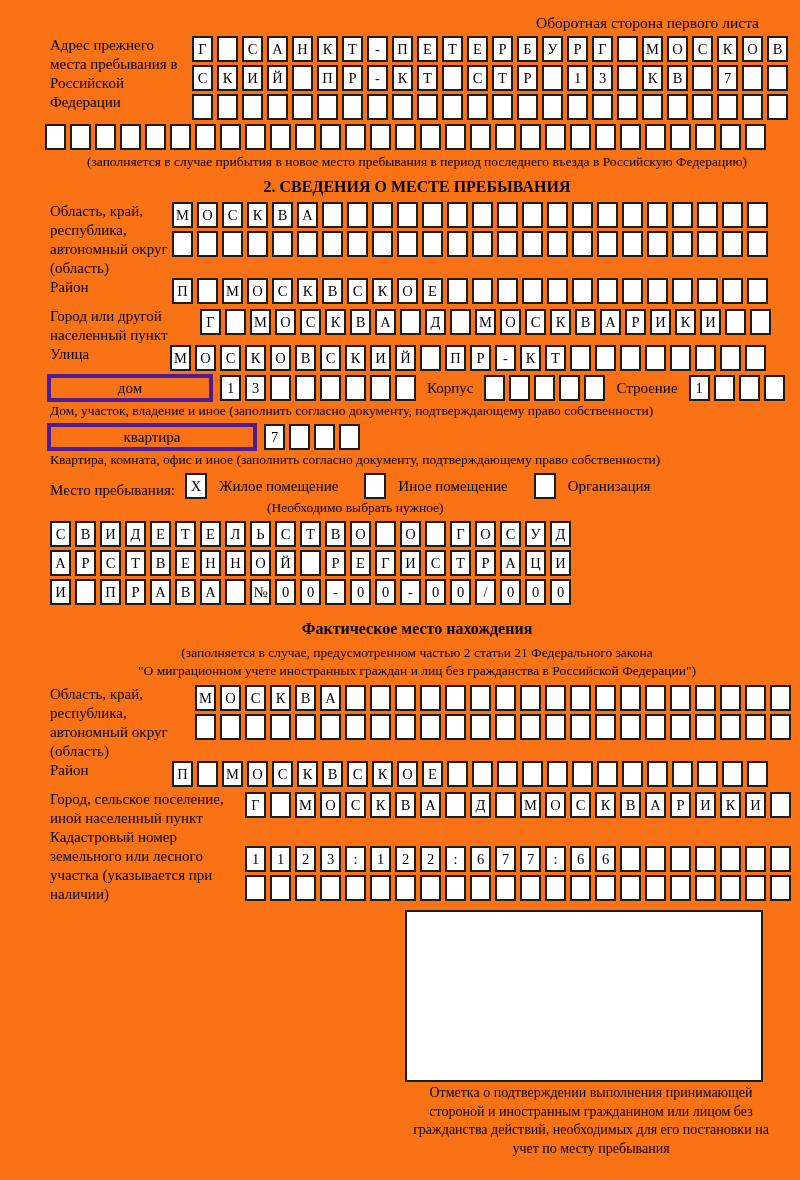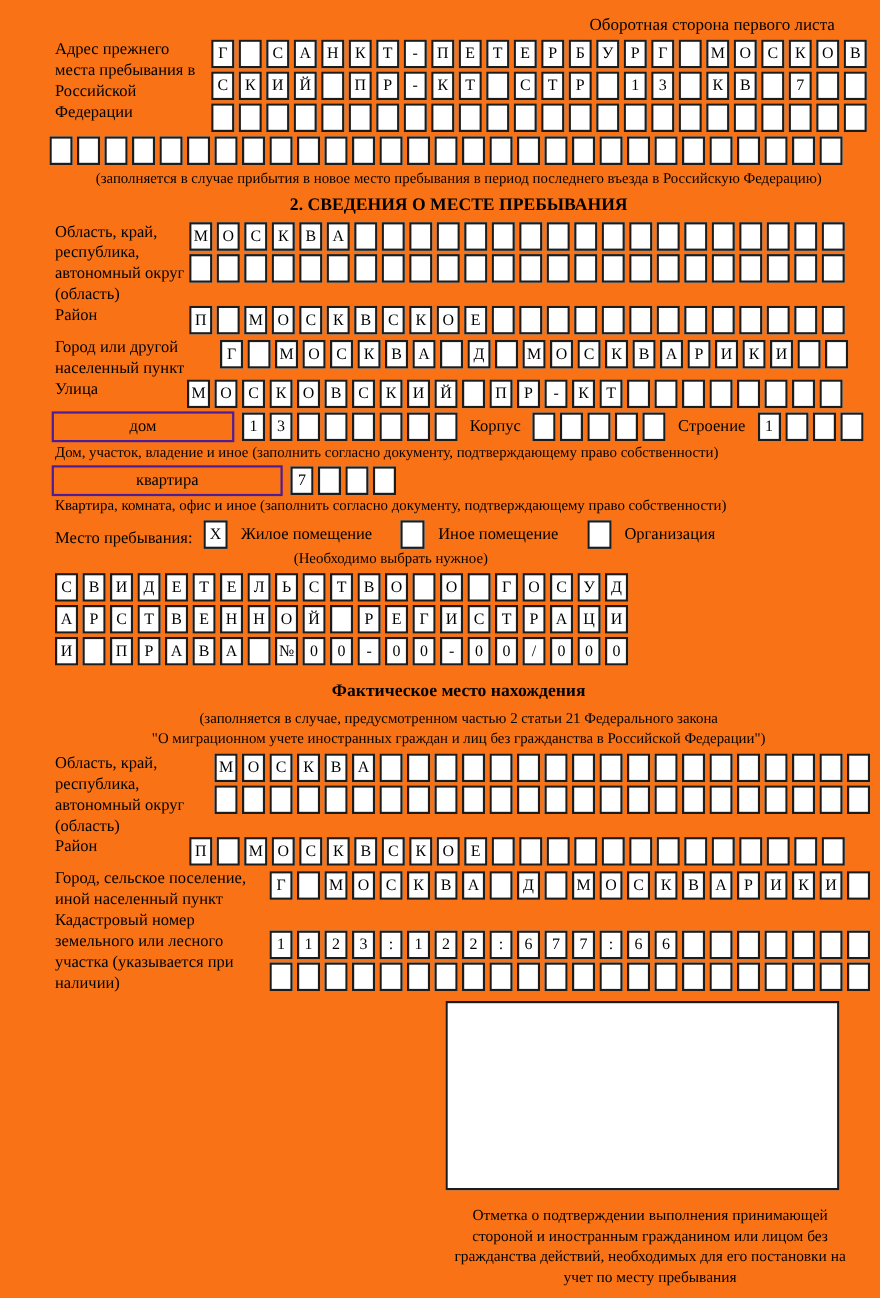--- a/index.html
+++ b/index.html
@@ -19,35 +19,35 @@
     display:inline-flex;align-items:center;justify-content:center;
     font-size:14.5px;flex:0 0 auto;
   }
   .full{margin-left:28px;margin-top:1px;}
   .note{font-size:13.5px;line-height:18px;}
   .center{text-align:center;}
   .sec-title{font-weight:bold;text-align:center;font-size:16px;margin:7px 0 6px 0;}
   .mt4{margin-top:4px;}
   .house-row{margin-left:30px;align-items:center;gap:7px;}
   .widebox{
-    box-sizing:border-box;height:28px;border:2px solid #4c1d95;
+    box-sizing:border-box;height:28px;border:4px solid #4c1d95;
     display:flex;align-items:center;justify-content:center;font-size:15px;flex:0 0 auto;
   }
   .wb166{width:166px;} .wb210{width:210px;}
   .inline-label{padding:0 4px;white-space:nowrap;}
   .caption{margin-left:33px;font-size:13.5px;line-height:18px;margin-bottom:3px;}
   .stay-row{display:flex;align-items:flex-end;margin-left:33px;margin-top:4px;gap:10px;}
   .options{display:flex;align-items:center;gap:12px;}
   .options .cell{width:22px;}
   .opt-label{margin-right:14px;white-space:nowrap;}
   .stay-note{margin-left:250px;}
   .s3-note{text-align:center;}
   .stamp-wrap{margin-left:388px;width:372px;margin-top:6px;}
   .stamp-box{box-sizing:border-box;width:358px;height:172px;border:2px solid #1c1c1c;background:#fff;}
-  .stamp-note{font-size:14px;line-height:18.5px;text-align:center;margin-top:15px;width:372px;}
+  .stamp-note{font-size:14px;line-height:18.5px;text-align:center;margin-top:2px;width:372px;}
 </style>
 </head>
 <body>
 
 <div class="page">
 
   <div class="header-note">Оборотная сторона первого листа</div>
 
   <div class="frow mt4">
     <div class="label w142">Адрес прежнего места пребывания в Российской Федерации</div>

